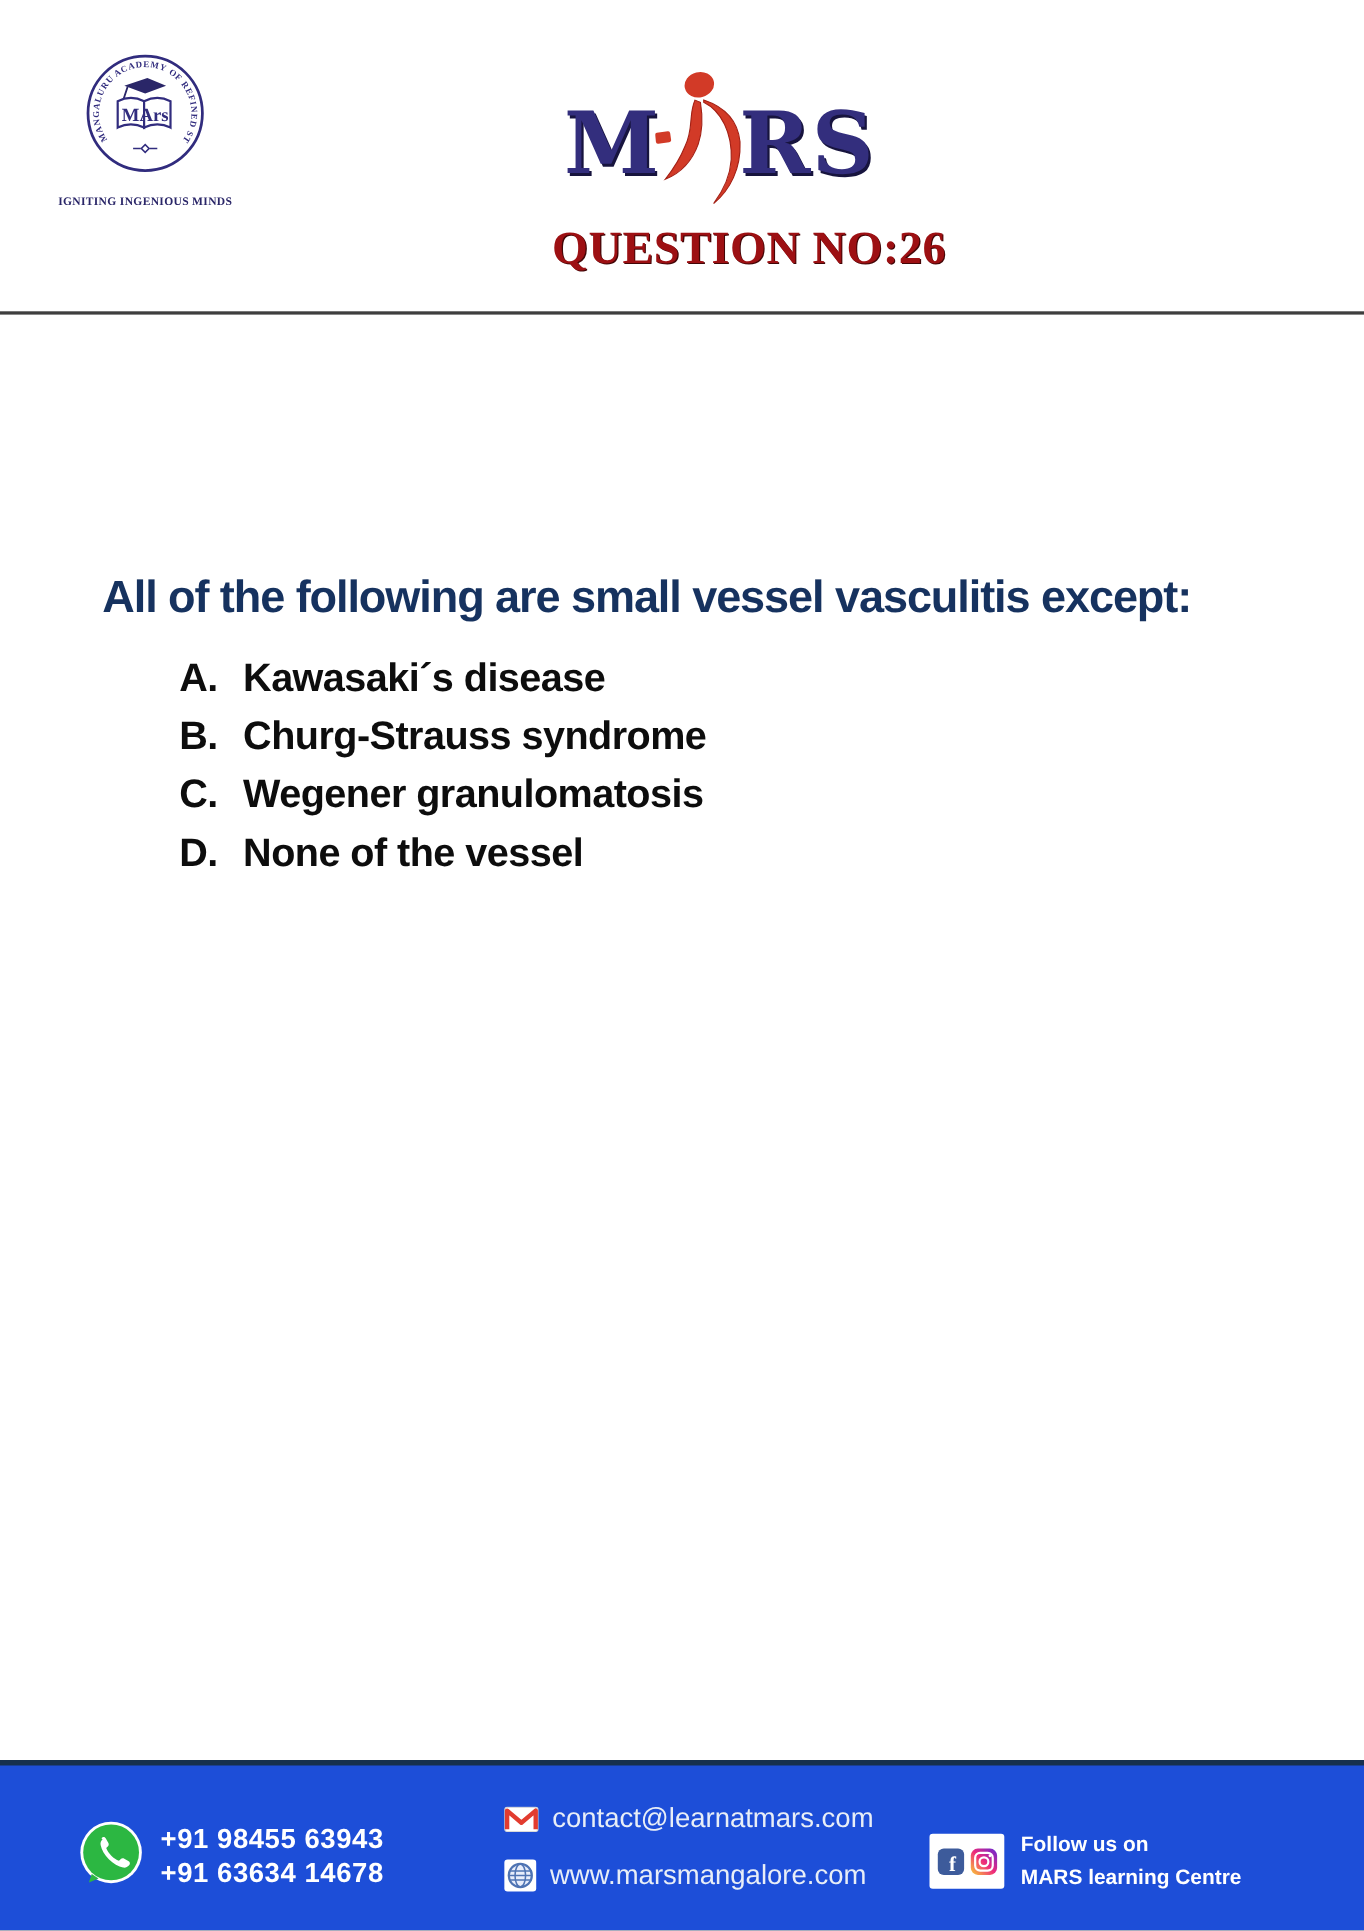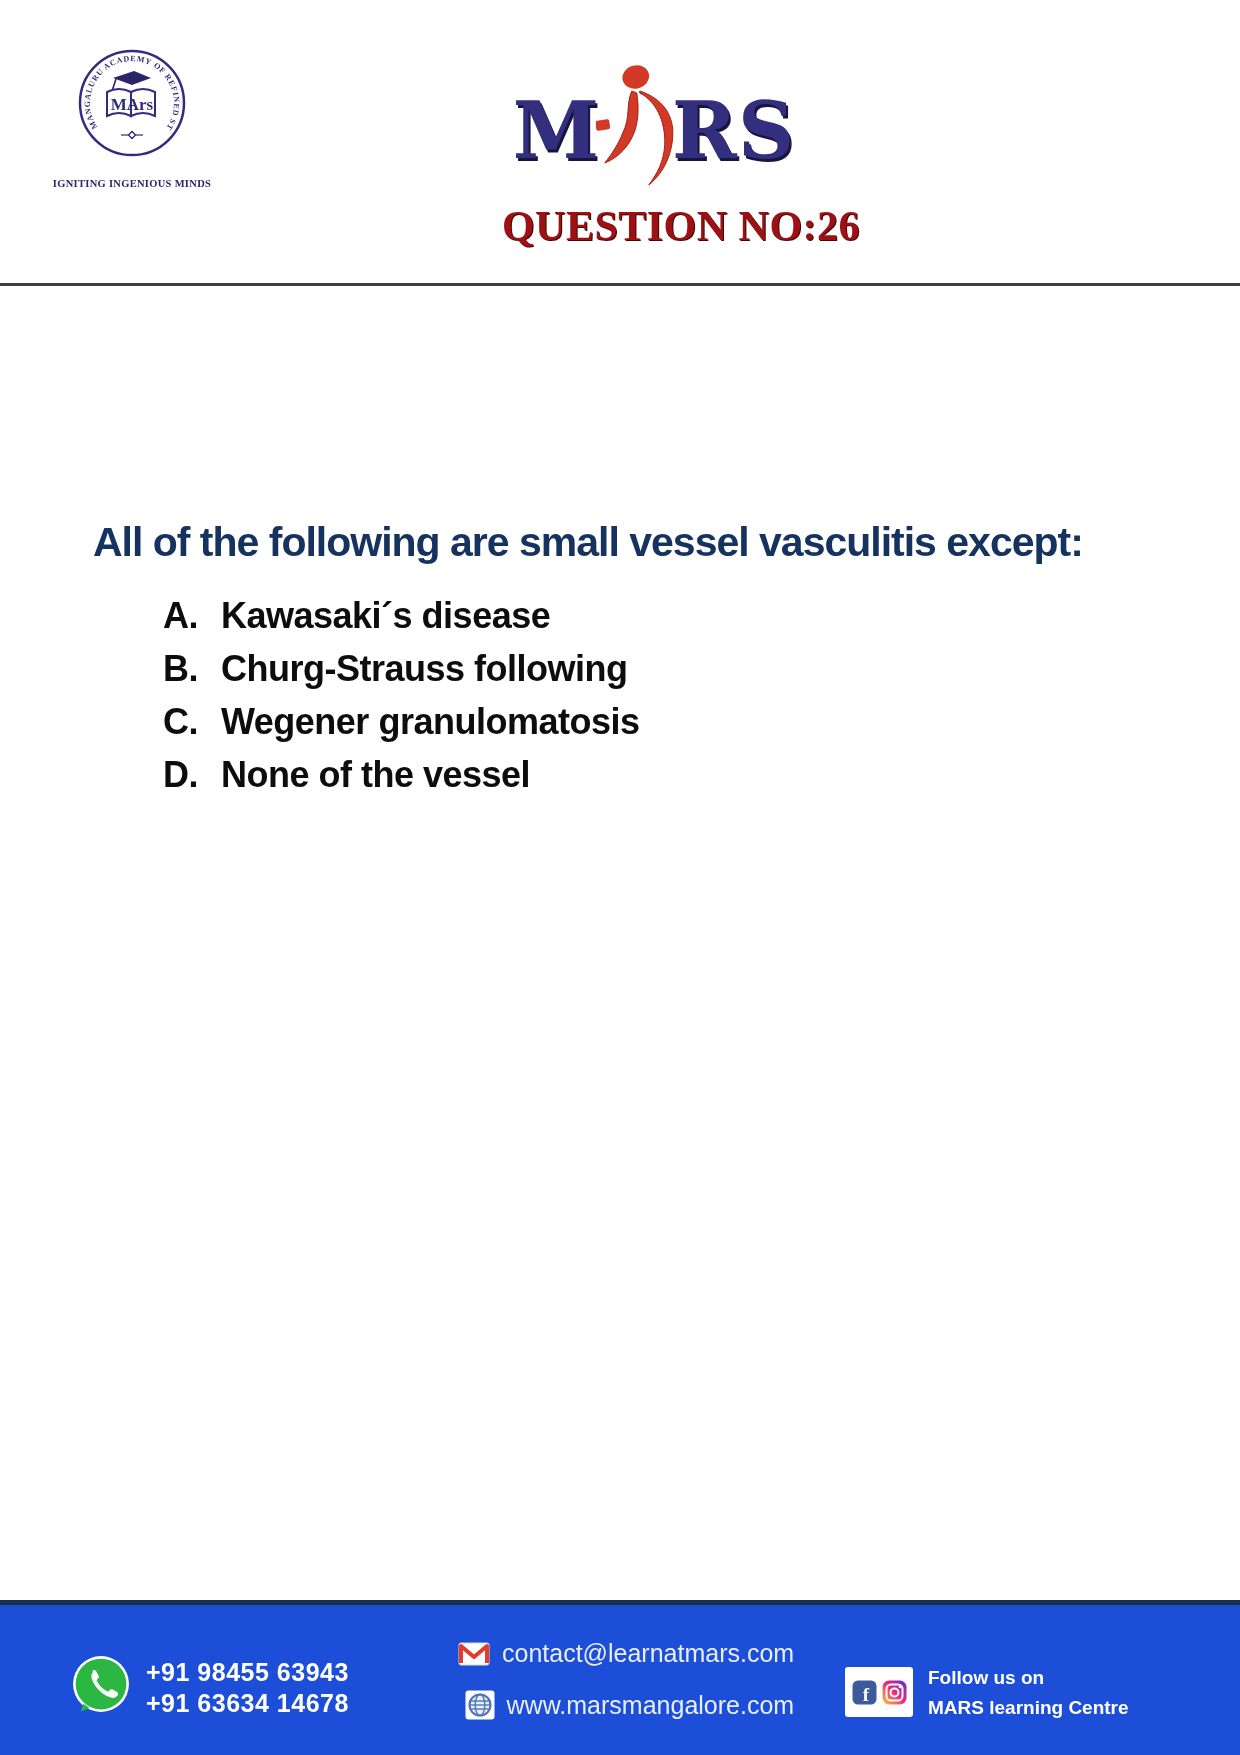--- a/index.html
+++ b/index.html
@@ -55,21 +55,21 @@
   .footer {
     position:absolute; left:0; bottom:0; width:100%; height:155px;
     background:#1d4ed8; border-top:5px solid #16304e;
   }
   .wa { position:absolute; left:72px; top:50px; width:58px; height:58px; }
   .phones {
     position:absolute; left:146px; top:52px; color:#ffffff; font-weight:bold;
     font-size:25px; line-height:31px; letter-spacing:.5px; white-space:nowrap;
   }
   .contact { position:absolute; left:458px; top:34px; }
-  .contact .row { display:flex; align-items:center; margin-bottom:22px;justify-content:flex-end; }
+  .contact .row { display:flex; align-items:center; margin-bottom:22px; }
   .contact .row svg { flex:none; margin-right:12px; }
   .contact .txt { color:#e8eef7; font-size:25px; white-space:nowrap; }
   .social {
     position:absolute; left:845px; top:62px; width:68px; height:50px;
     background:#ffffff; border-radius:3px; display:flex; align-items:center;
     justify-content:center; gap:5px;
   }
   .follow {
     position:absolute; left:928px; top:58px; color:#ffffff; font-weight:bold;
     font-size:19px; line-height:30px; white-space:nowrap;
@@ -125,21 +125,21 @@
 
   <div class="question">All of the following are small vessel vasculitis except:</div>
 
   <div class="options">
     <div class="opt">
       <span class="letter">A.</span>
       <span class="text">Kawasaki´s disease</span>
     </div>
     <div class="opt">
       <span class="letter">B.</span>
-      <span class="text">Churg-Strauss following</span>
+      <span class="text">Churg-Strauss syndrome</span>
     </div>
     <div class="opt">
       <span class="letter">C.</span>
       <span class="text">Wegener granulomatosis</span>
     </div>
     <div class="opt">
       <span class="letter">D.</span>
       <span class="text">None of the vessel</span>
     </div>
   </div>

